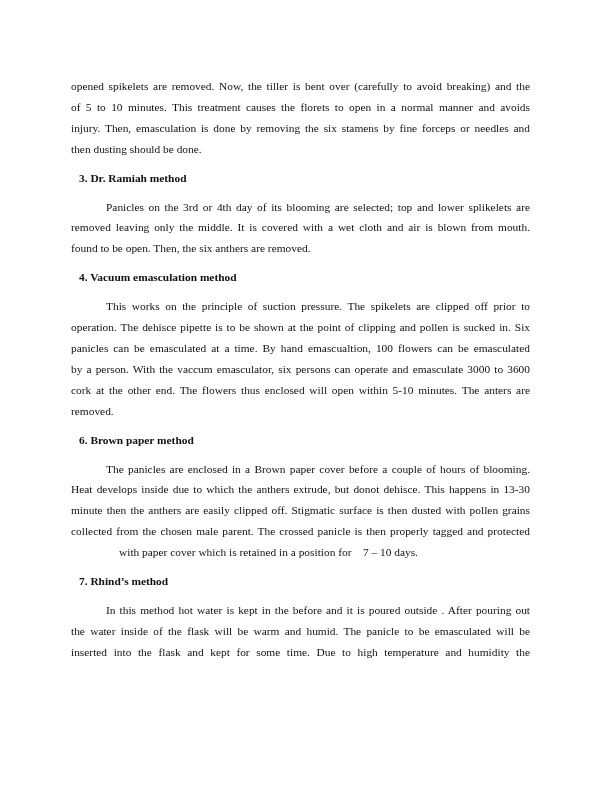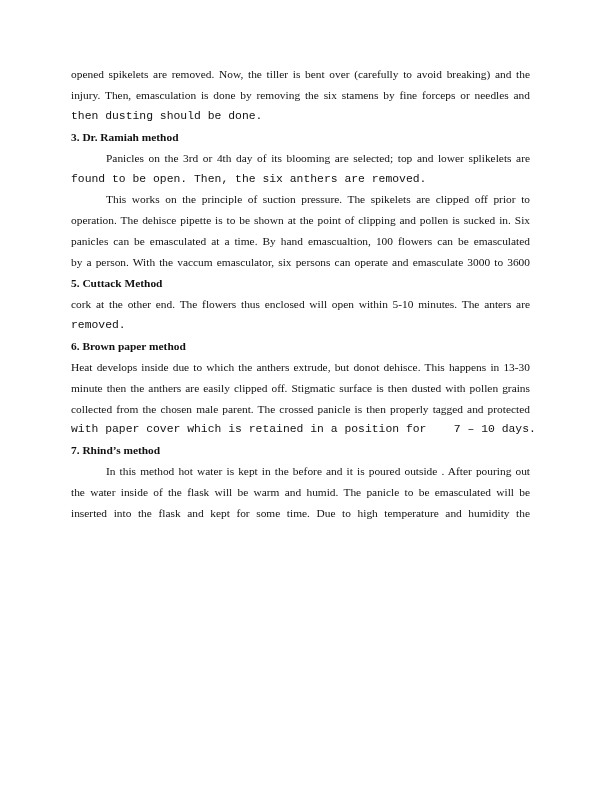--- a/index.html
+++ b/index.html
@@ -11,83 +11,85 @@
       width: 600px;
       height: 800px;
       overflow: hidden;
       position: relative;
       font-family: "Liberation Serif", serif;
       color: #111111;
     }
     .page {
       position: absolute;
       left: 71px;
-      top: 64px;
+      top: 76px;
       width: 459px;
       font-size: 11.4px;
       line-height: 20.9px;
     }
     .para {
       margin: 0;
       text-align: justify;
       text-align-last: left;
     }
     .heading {
-      margin: 0;
+      margin: 8px;
       font-weight: bold;
     }
     .line {
       display: block;
       text-align: justify;
       text-align-last: justify;
     }
     .line.last {
       text-align-last: left;
-      font-family: Liberation Mono, monospace;
     }
     .line.first {
       text-indent: 35px;
     }
   </style>
 </head>
 <body>
 
 <div class="page">
 
   <div class="para">
     <span class="line">opened spikelets are removed.  Now, the tiller is bent over (carefully to avoid breaking) and the</span>
+    <span class="line">of 5 to 10 minutes.  This treatment causes the florets to open in a normal manner and avoids</span>
     <span class="line">injury.  Then, emasculation is done by removing the six stamens by fine forceps or needles and</span>
     <span class="line last">then dusting should be done.</span>
   </div>
 
   <div class="heading">3. Dr. Ramiah method</div>
   <div class="para">
     <span class="line first">Panicles on the 3rd or 4th day of its blooming are selected; top and lower splikelets are</span>
+    <span class="line">removed leaving only the middle.  It is covered with a wet cloth and air is blown from mouth.</span>
     <span class="line last">found to be open.  Then, the six anthers are removed.</span>
   </div>
 
+  <div class="heading">4. Vacuum emasculation method</div>
   <div class="para">
     <span class="line first">This works on the principle of suction pressure.  The spikelets are clipped off prior to</span>
     <span class="line">operation.  The dehisce pipette is to be shown at the point of clipping and pollen is sucked in.  Six</span>
     <span class="line">panicles can be emasculated at a time.  By hand emascualtion, 100 flowers can be emasculated</span>
     <span class="line">by a person.  With the vaccum emasculator, six persons can operate and emasculate 3000 to 3600</span>
   </div>
 
-  <div class="heading">5. Cuttack Method</div>
   <div class="para">
     <span class="line">cork at the other end. The flowers thus enclosed will open within 5-10 minutes. The anters are</span>
     <span class="line last">removed.</span>
   </div>
 
   <div class="heading">6. Brown paper method</div>
   <div class="para">
+    <span class="line first">The panicles are enclosed in a Brown paper cover before a couple of hours of blooming.</span>
     <span class="line">Heat develops inside due to which the anthers extrude, but donot dehisce. This happens in 13-30</span>
     <span class="line">minute then the anthers are easily clipped off. Stigmatic surface is then dusted with pollen grains</span>
     <span class="line">collected from the chosen male parent. The crossed panicle is then properly tagged and protected</span>
-    <span class="line last" style="white-space: pre;">with paper cover which is retained in a position for    7 – 10 days.</span>
+    <span class="line last" style="white-space: pre; margin-left: 48px;">with paper cover which is retained in a position for    7 – 10 days.</span>
   </div>
 
   <div class="heading">7. Rhind’s method</div>
   <div class="para">
     <span class="line first">In this method hot water is kept in the before and it is poured outside . After pouring out</span>
     <span class="line">the water inside of the flask will be warm and humid. The panicle to be emasculated will be</span>
     <span class="line">inserted into the flask and kept for some time. Due to high temperature and humidity the</span>
   </div>
 
 </div>

